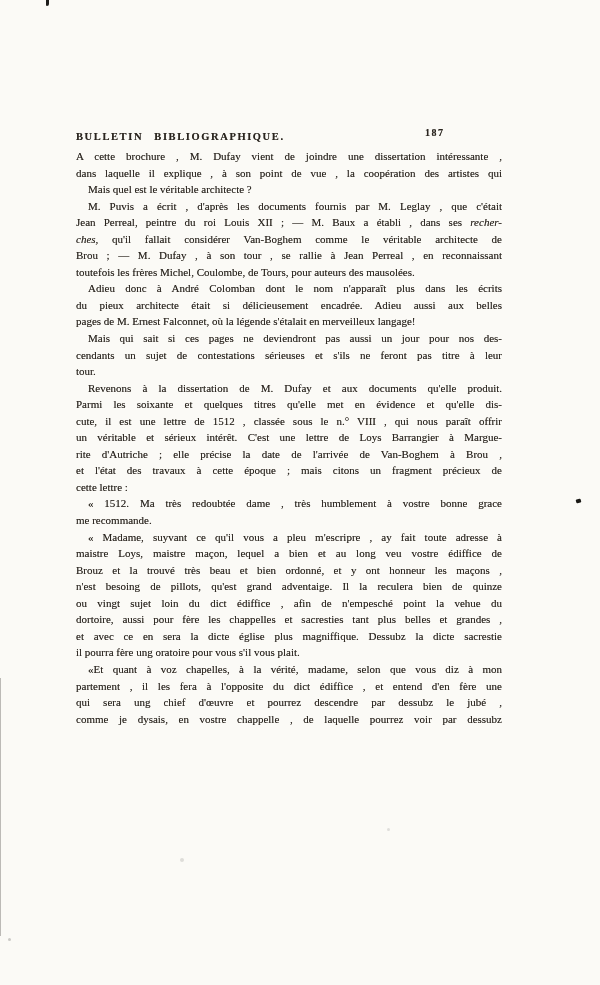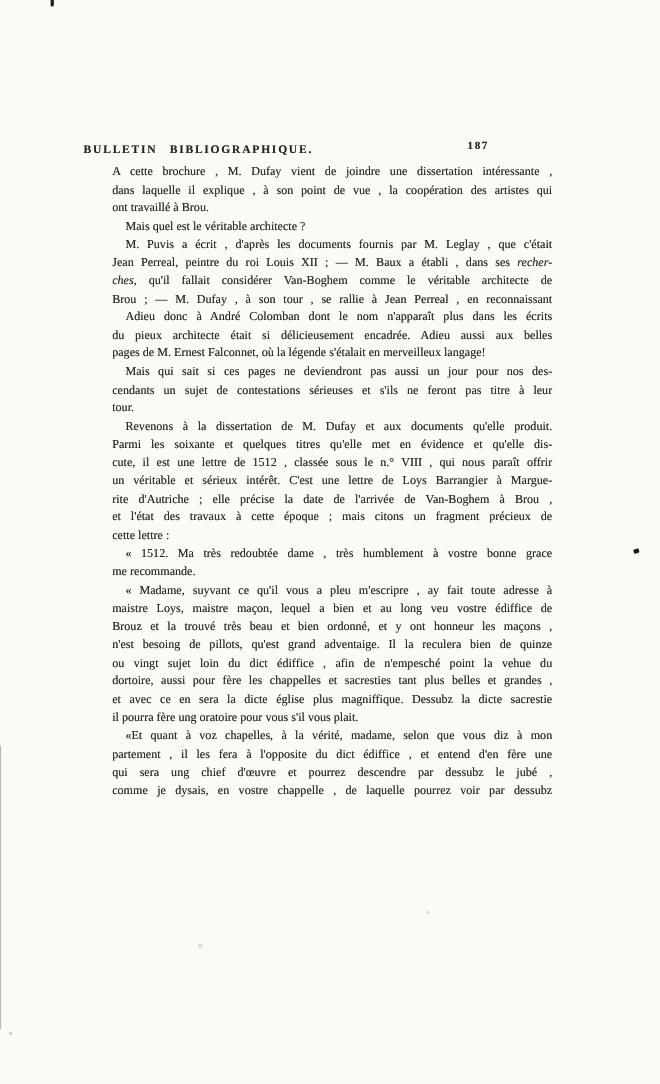--- a/index.html
+++ b/index.html
@@ -37,21 +37,20 @@
   }
   .line{
     height:16.55px;line-height:16.55px;
     font-size:11px;
     text-align:justify;
     text-align-last:justify;
     -moz-text-align-last:justify;
     overflow:hidden;
     white-space:normal;
     text-shadow:0 0 .45px rgba(43,38,32,.55);
-    margin-left:26px;
   }
   .line.end{text-align-last:left;-moz-text-align-last:left;}
   .line.indent{text-indent:12px;}
   .it{font-style:italic;}
   
   .artifact{position:absolute;pointer-events:none;}
   .a-top-tick{left:46px;top:0;width:3px;height:6px;background:#1e1d1b;border-radius:0 0 2px 1px;}
   .a-right-speck{left:576px;top:499px;width:5px;height:4px;background:#191815;border-radius:1px;transform:rotate(-15deg);}
   .a-gutter{left:0;top:678px;width:1px;height:258px;background:rgba(110,108,104,.45);}
   .a-faint-1{left:8px;top:938px;width:3px;height:3px;background:rgba(60,58,54,.25);border-radius:50%;}
@@ -60,26 +59,26 @@
 </style>
 </head>
 <body>
 
 <div class="running-head">BULLETIN BIBLIOGRAPHIQUE.</div>
 <div class="page-number">187</div>
 
 <div class="text-block">
     <div class="line"><span>A cette brochure , M. Dufay vient de joindre une dissertation intéressante ,</span></div>
     <div class="line"><span>dans laquelle il explique , à son point de vue , la coopération des artistes qui</span></div>
-    <div class="line end"><span>ont travaillé à Brou.</span></div>
     <div class="line end indent"><span>Mais quel est le véritable architecte ?</span></div>
     <div class="line indent"><span>M. Puvis a écrit , d'après les documents fournis par M. Leglay , que c'était</span></div>
     <div class="line"><span>Jean Perreal, peintre du roi Louis XII ; — M. Baux a établi , dans ses </span><span class="it">recher-</span></div>
     <div class="line"><span class="it">ches,</span><span> qu'il fallait considérer Van-Boghem comme le véritable architecte de</span></div>
     <div class="line"><span>Brou ; — M. Dufay , à son tour , se rallie à Jean Perreal , en reconnaissant</span></div>
+    <div class="line end"><span>toutefois les frères Michel, Coulombe, de Tours, pour auteurs des mausolées.</span></div>
     <div class="line indent"><span>Adieu donc à André Colomban dont le nom n'apparaît plus dans les écrits</span></div>
     <div class="line"><span>du pieux architecte était si délicieusement encadrée. Adieu aussi aux belles</span></div>
     <div class="line end"><span>pages de M. Ernest Falconnet, où la légende s'étalait en merveilleux langage!</span></div>
     <div class="line indent"><span>Mais qui sait si ces pages ne deviendront pas aussi un jour pour nos des-</span></div>
     <div class="line"><span>cendants un sujet de contestations sérieuses et s'ils ne feront pas titre à leur</span></div>
     <div class="line end"><span>tour.</span></div>
     <div class="line indent"><span>Revenons à la dissertation de M. Dufay et aux documents qu'elle produit.</span></div>
     <div class="line"><span>Parmi les soixante et quelques titres qu'elle met en évidence et qu'elle dis-</span></div>
     <div class="line"><span>cute, il est une lettre de 1512 , classée sous le n.° VIII , qui nous paraît offrir</span></div>
     <div class="line"><span>un véritable et sérieux intérêt. C'est une lettre de Loys Barrangier à Margue-</span></div>

